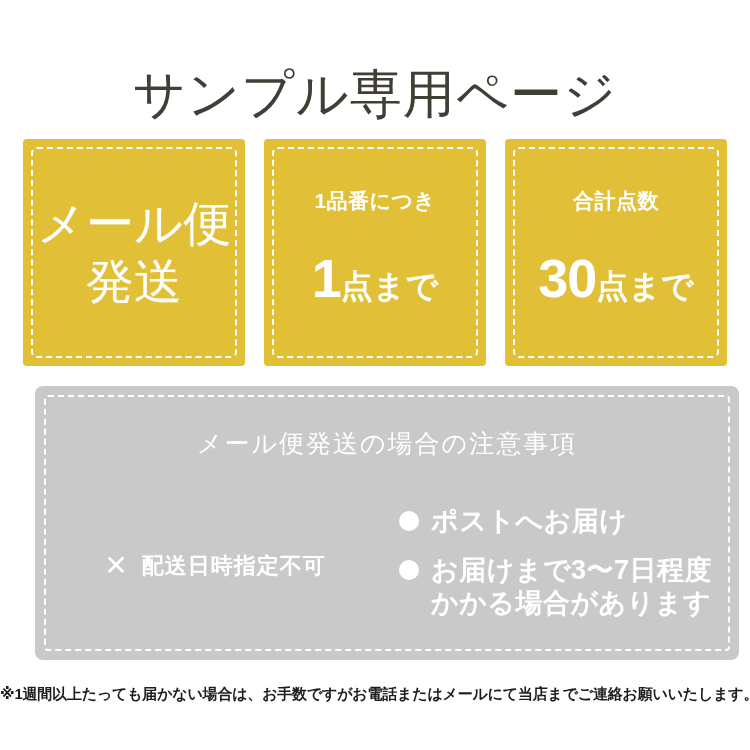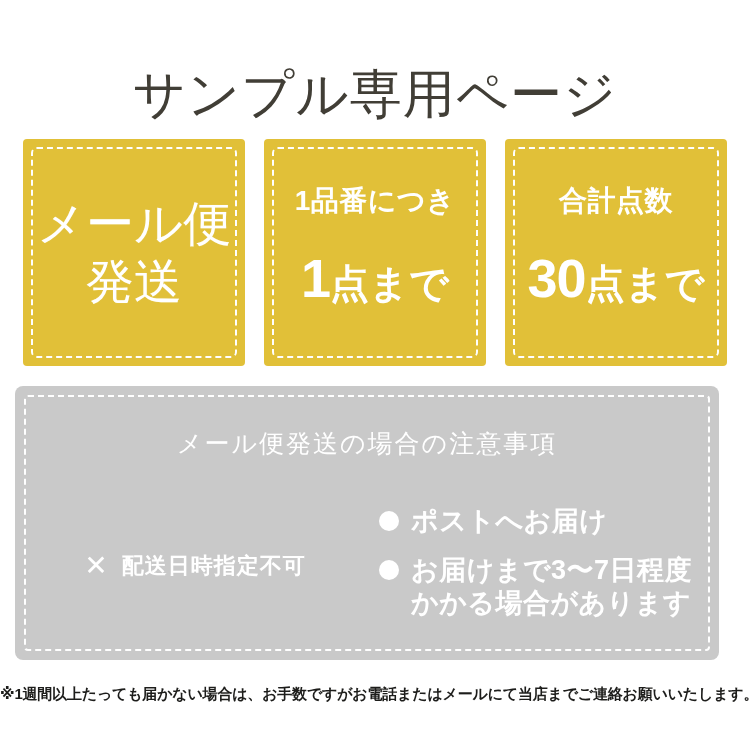--- a/index.html
+++ b/index.html
@@ -85,47 +85,47 @@
   .card-1 .big-line {
     font-size: 48px;
     line-height: 58px;
     font-weight: 400;
     letter-spacing: 0px;
     text-shadow: 0 0 1px rgba(255,255,255,.35);
   }
 
   
   .card-label {
-    font-size: 28px;
+    font-size: 21px;
     line-height: 26px;
     font-weight: 700;
     margin-bottom: 38px;
     letter-spacing: .5px;
   }
   .card-value {
     display: block;
     white-space: nowrap;
     font-weight: 700;
     line-height: 52px;
   }
   .card-value .num {
     font-size: 54px;
     letter-spacing: -1px;
     vertical-align: baseline;
   }
   .card-value .unit {
-    font-size: 39px;
+    font-size: 32px;
     letter-spacing: 0px;
     vertical-align: baseline;
   }
 
   
   .notice-panel {
     position: absolute;
-    left: 15px;
+    left: 35px;
     top: 386px;
     width: 704px;
     height: 274px;
     background: #c9c9c9;
     border-radius: 8px;
     box-sizing: border-box;
     text-decoration: underline;
   }
   .notice-panel .dash {
     position: absolute;

